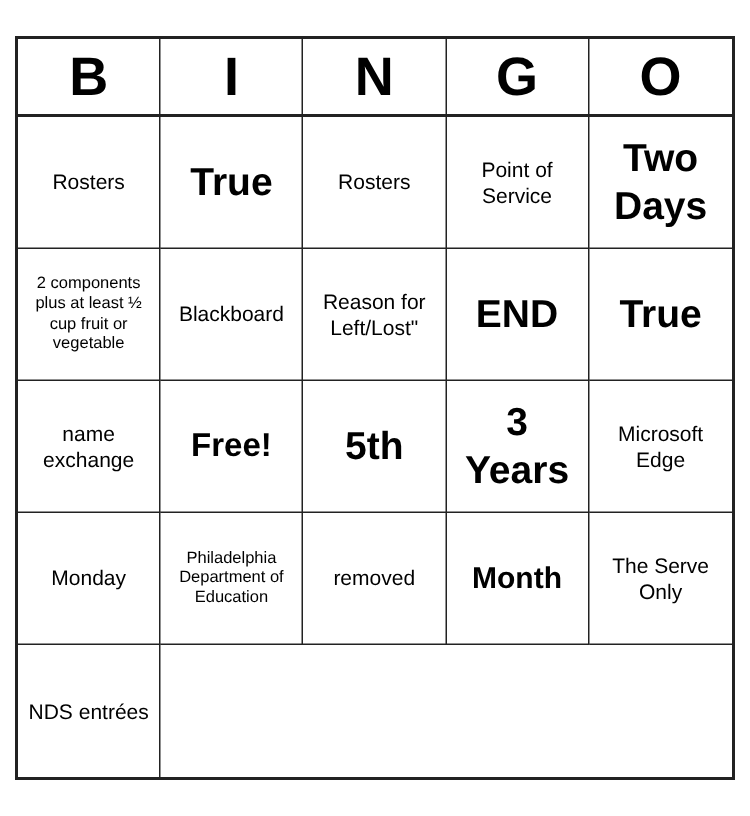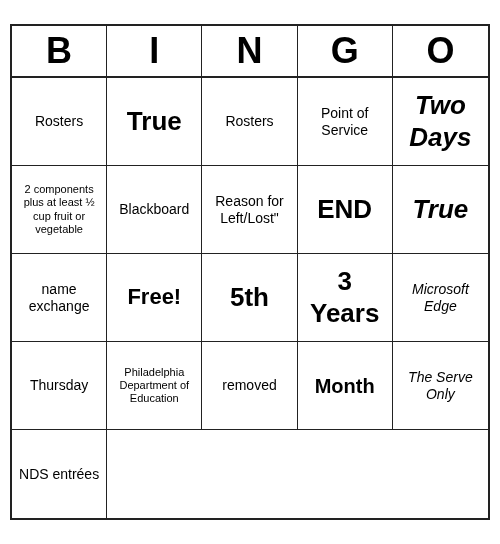--- a/index.html
+++ b/index.html
@@ -44,21 +44,20 @@
       align-items: center;
       justify-content: center;
       text-align: center;
       padding: 4px;
       min-height: 88px;
       font-size: 14px;
       line-height: 1.2;
     }
     .bingo-cell:nth-child(5n) {
       border-right: none;
-      font-style: italic;
     }
     .bingo-cell:nth-child(n+21) {
       border-bottom: none;
     }
     .bingo-cell.large-text {
       font-size: 26px;
       font-weight: bold;
     }
     .bingo-cell.medium-text {
       font-size: 20px;
@@ -92,20 +91,20 @@
       <div class="bingo-cell small-text">2 components plus at least ½ cup fruit or vegetable</div>
       <div class="bingo-cell">Blackboard</div>
       <div class="bingo-cell">Reason for Left/Lost"</div>
       <div class="bingo-cell large-text">END</div>
       <div class="bingo-cell large-text">True</div>
       <div class="bingo-cell">name exchange</div>
       <div class="bingo-cell free-cell">Free!</div>
       <div class="bingo-cell large-text">5th</div>
       <div class="bingo-cell large-text">3 Years</div>
       <div class="bingo-cell">Microsoft Edge</div>
-      <div class="bingo-cell">Thursday</div>
+      <div class="bingo-cell">Monday</div>
       <div class="bingo-cell small-text">Philadelphia Department of Education</div>
       <div class="bingo-cell">removed</div>
       <div class="bingo-cell medium-text">Month</div>
       <div class="bingo-cell">The Serve Only</div>
       <div class="bingo-cell">NDS entrées</div>
     </div>
 </div>
 
 </body></html>

